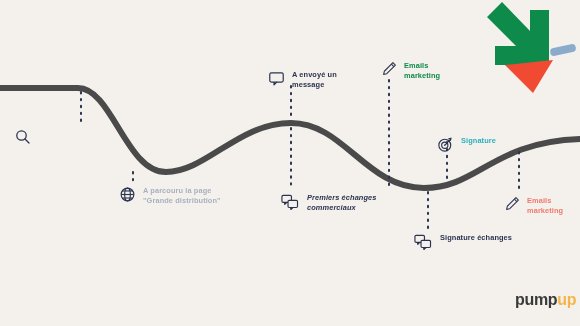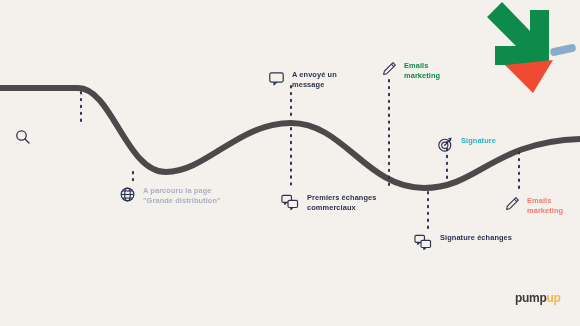--- a/index.html
+++ b/index.html
@@ -54,21 +54,21 @@
   .c-navy   { color: #2C3350; }
   .c-green  { color: #0E8A4A; }
   .c-gray   { color: #A9B0C0; }
   .c-pink   { color: #F2796B; }
 
   
   .logo {
     position: absolute;
     left: 515px;
     top: 292px;
-    font-size: 12px;
+    font-size: 16px;
     font-weight: bold;
     letter-spacing: -0.3px;
     line-height: 1;
   }
   .logo .pump { color: #3A3A3A; }
   .logo .up   { color: #F6B44A; }
 </style>
 </head>
 <body>
 
@@ -151,21 +151,21 @@
         <path d="M17.5 2.6 L21.4 6.5 L7.6 20.3 L2.6 21.4 L3.7 16.4 Z"></path>
         <line x1="15" y1="5.1" x2="18.9" y2="9"></line>
       </svg>
     </span>
     <span class="lbl c-green">
       <span>Emails</span>
       <span class="l2">marketing</span>
     </span>
   </div>
 
-  <div class="node" style="left:281px; top:193px;">
+  <div class="node" style="left:281px; top:193px;font-style:italic;">
     <span class="ico">
       <svg width="19" height="19" viewBox="0 0 26 24" fill="none" stroke="#2C3350" stroke-width="1.6" stroke-linejoin="round">
         <rect x="1.3" y="2.2" width="13" height="9.6" rx="1.6" fill="#F4F1EC"></rect>
         <path d="M5.2 11.8 L5.2 14.6 L8 11.8"></path>
         <rect x="9.6" y="9.2" width="13" height="9.6" rx="1.6" fill="#F4F1EC"></rect>
         <path d="M13.5 18.8 L13.5 21.6 L16.3 18.8"></path>
       </svg>
     </span>
     <span class="lbl c-navy">
       <span>Premiers échanges</span>

